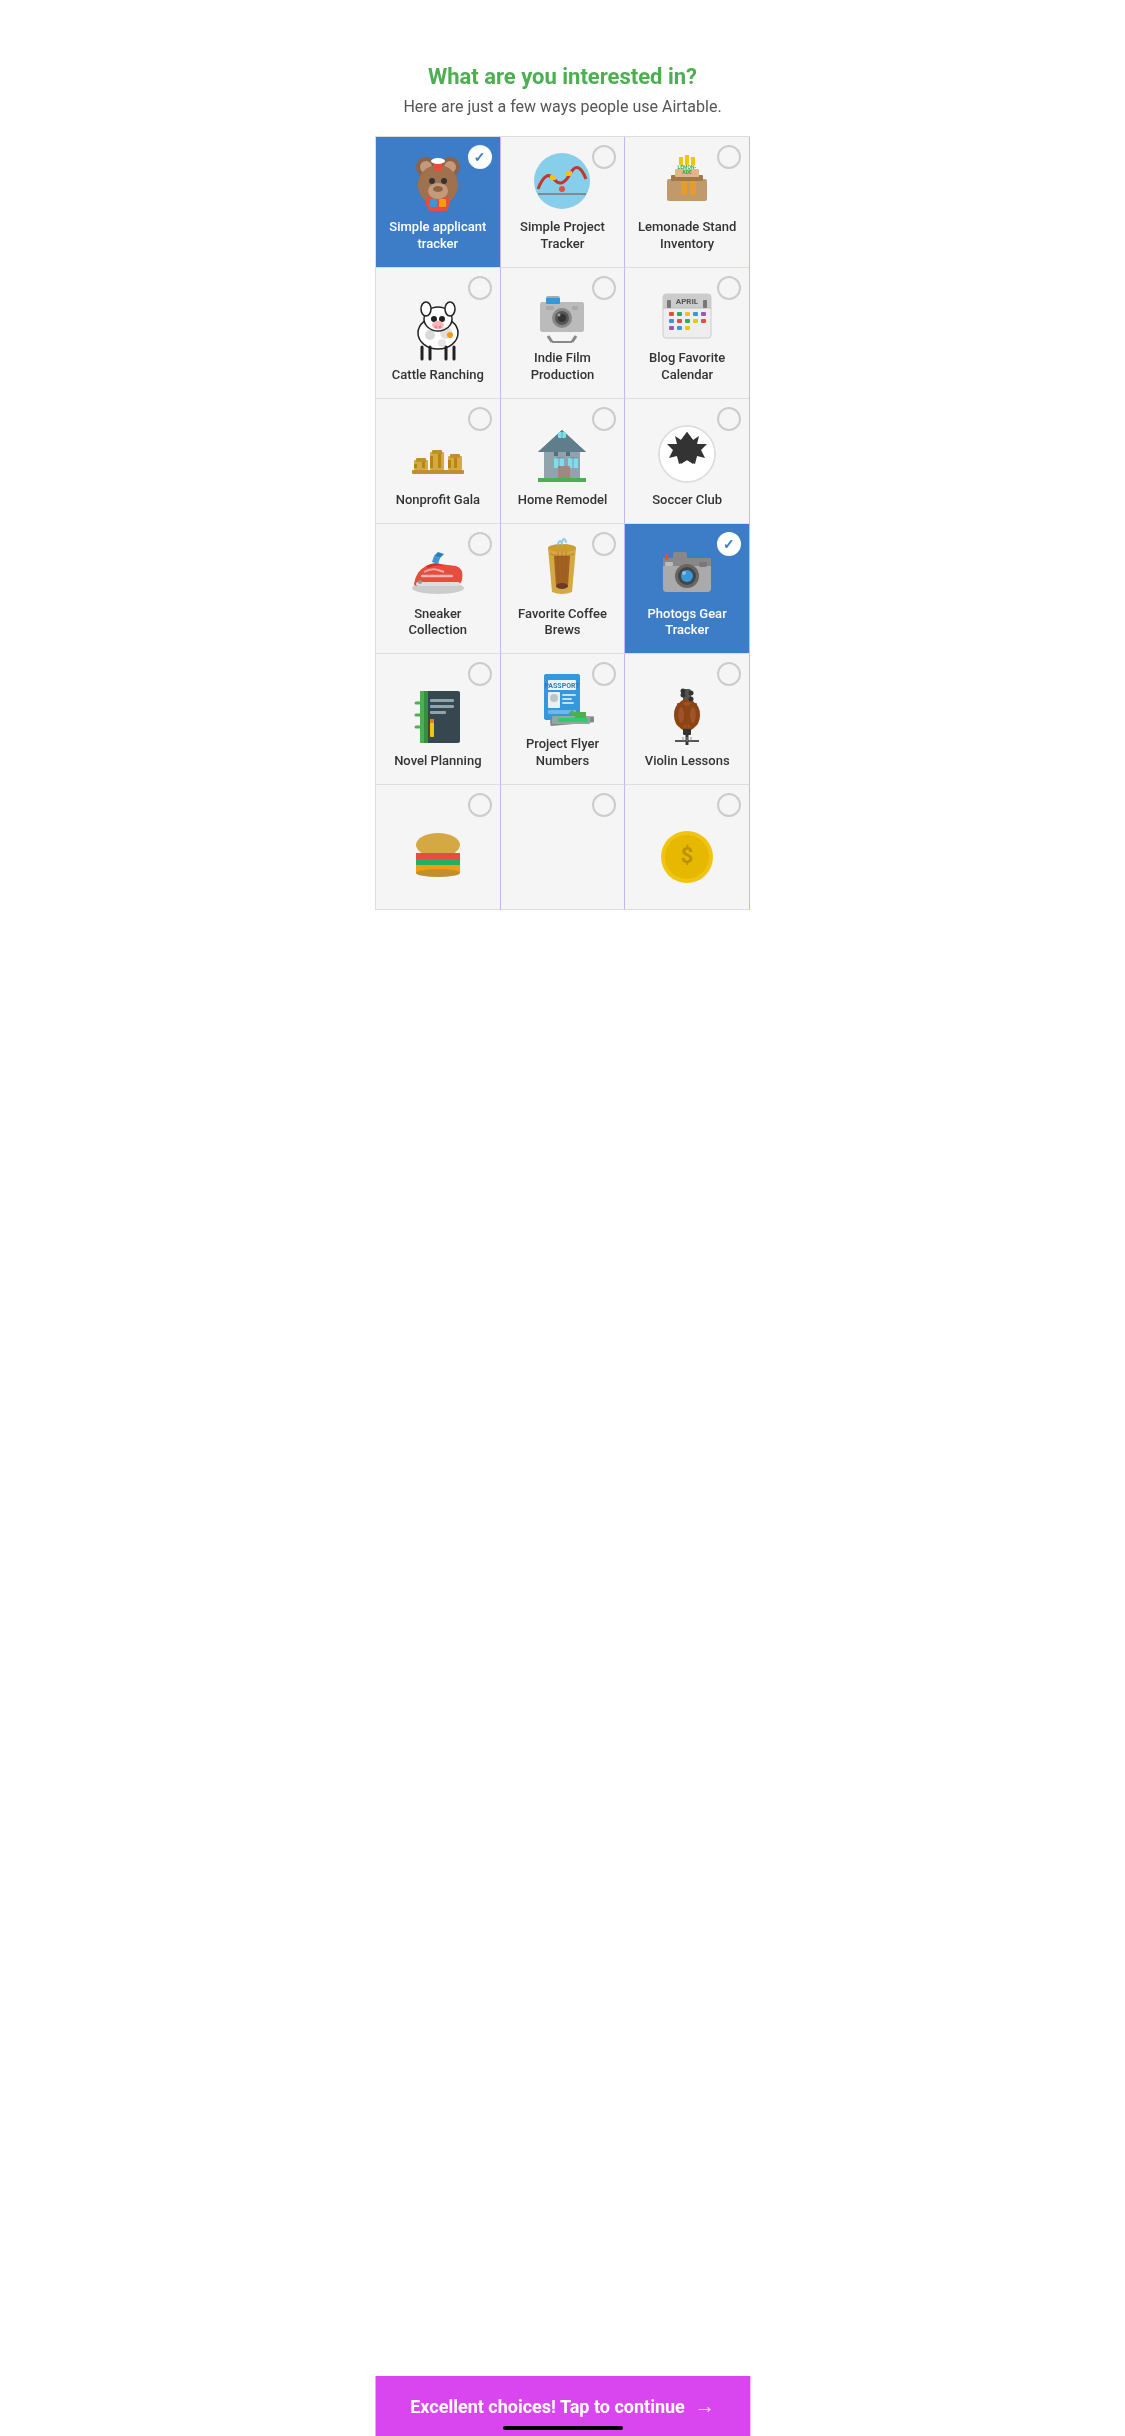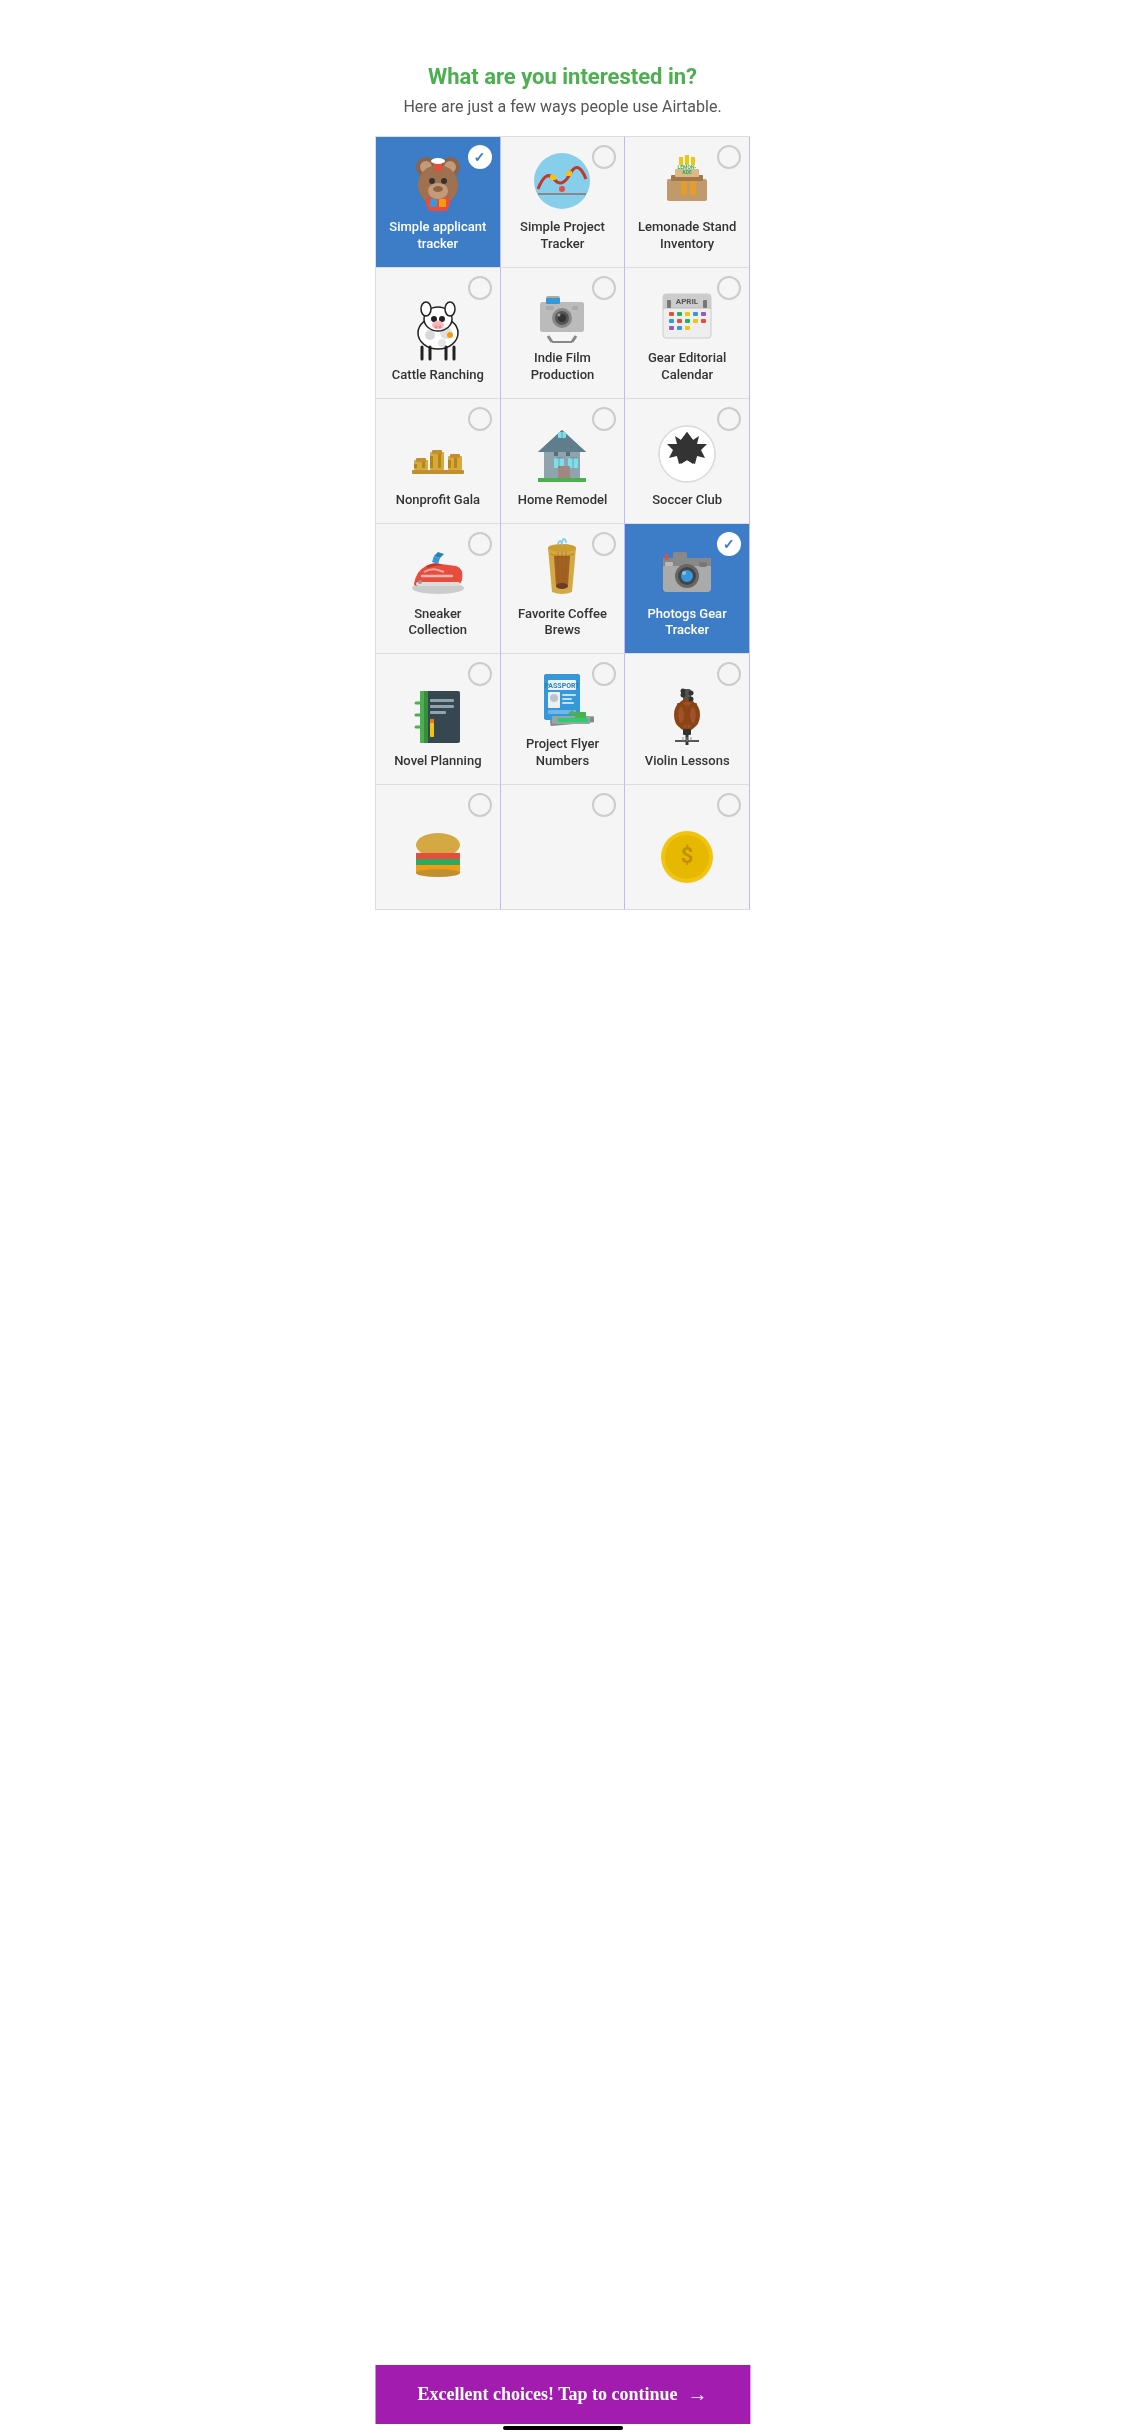--- a/index.html
+++ b/index.html
@@ -113,33 +113,32 @@
 
     .grid-item.selected .radio::after {
       content: '✓';
       font-size: 14px;
       font-weight: 700;
       color: #3D7DC8;
     }
 
     .continue-bar {
       position: fixed;
-      bottom: 12px;
+      bottom: 0;
       left: 50%;
       transform: translateX(-50%);
       width: 375px;
-      background: #a21caf;
+      background: #d946ef;
       padding: 18px 24px;
       display: flex;
       align-items: center;
       justify-content: center;
       gap: 10px;
       cursor: pointer;
       z-index: 100;
-      font-family: Liberation Serif, serif;
     }
 
     .continue-text {
       font-size: 18px;
       font-weight: 700;
       color: #fff;
     }
 
     .continue-arrow {
       font-size: 20px;
@@ -296,21 +295,21 @@
         <rect x="14" y="39" width="5" height="4" rx="1" fill="#3498db"></rect>
         <rect x="22" y="39" width="5" height="4" rx="1" fill="#e74c3c"></rect>
         <rect x="30" y="39" width="5" height="4" rx="1" fill="#27ae60"></rect>
         <rect x="38" y="39" width="5" height="4" rx="1" fill="#f1c40f"></rect>
         <rect x="46" y="39" width="5" height="4" rx="1" fill="#e74c3c"></rect>
         <rect x="14" y="46" width="5" height="4" rx="1" fill="#9b59b6"></rect>
         <rect x="22" y="46" width="5" height="4" rx="1" fill="#3498db"></rect>
         <rect x="30" y="46" width="5" height="4" rx="1" fill="#f1c40f"></rect>
       </svg>
         </div>
-        <div class="item-label">Gear Editorial Calendar</div>
+        <div class="item-label">Blog Favorite Calendar</div>
       </div>
       <div class="grid-item">
         <div class="radio"></div>
         <div class="item-icon">
           <svg width="64" height="64" viewBox="0 0 64 64" xmlns="http://www.w3.org/2000/svg">
         <rect x="8" y="38" width="14" height="10" rx="1" fill="#d4a843"></rect>
         <rect x="10" y="36" width="10" height="4" rx="1" fill="#c09030"></rect>
         <rect x="24" y="30" width="14" height="18" rx="1" fill="#d4a843"></rect>
         <rect x="26" y="28" width="10" height="4" rx="1" fill="#c09030"></rect>
         <rect x="42" y="34" width="14" height="14" rx="1" fill="#d4a843"></rect>

